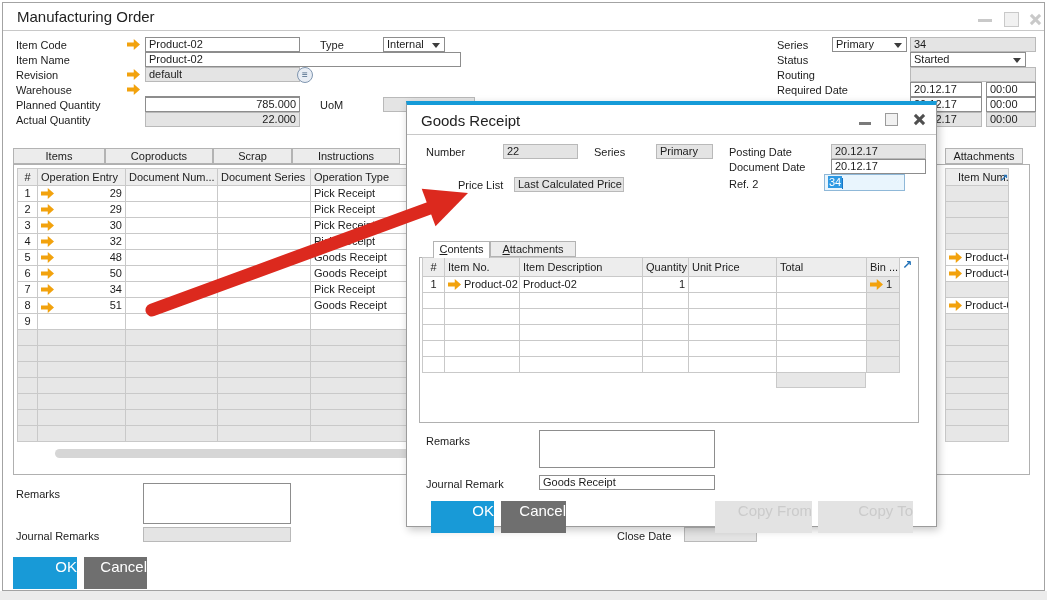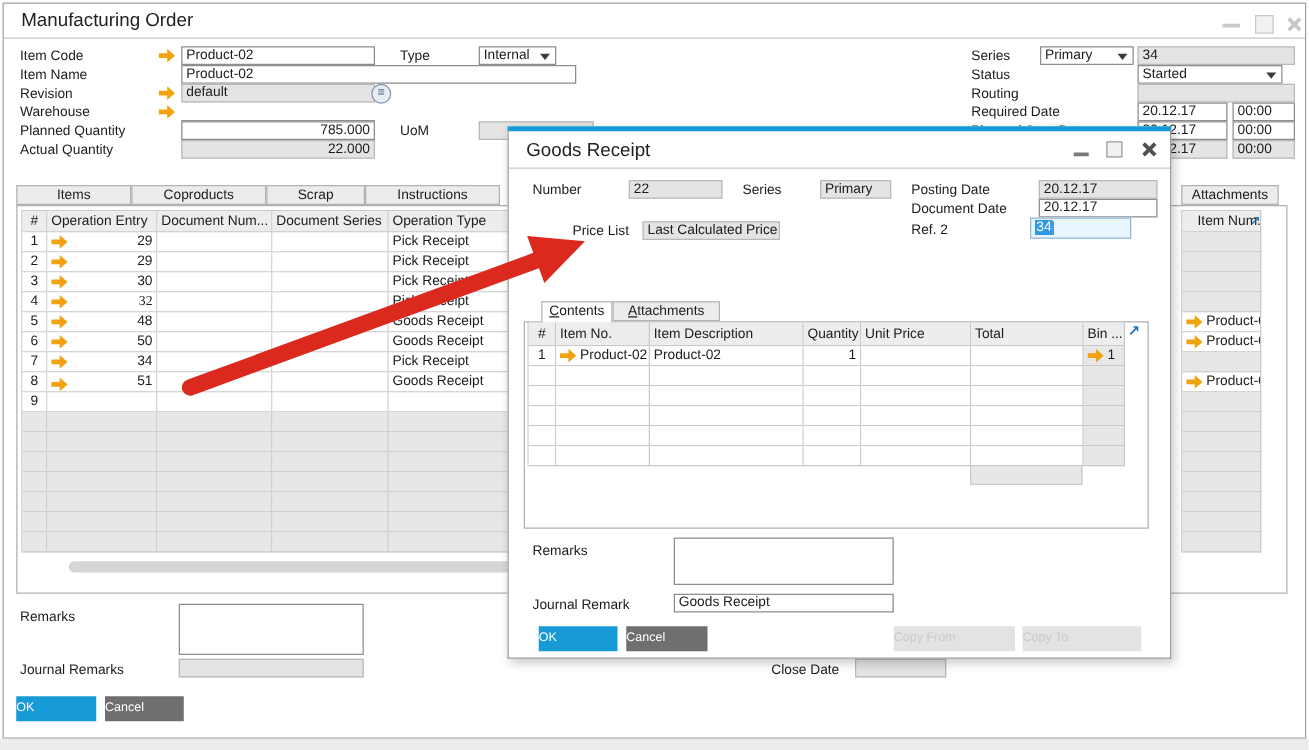--- a/index.html
+++ b/index.html
@@ -26,21 +26,21 @@
   .tab.ul::first-letter{text-decoration:underline;}
   .cbox{position:absolute;box-sizing:border-box;border:1px solid #b0b0b0;background:#fff;}
   .grid{position:absolute;border-left:1px solid #c9c9c9;border-top:1px solid #c9c9c9;}
   .row{display:flex;height:16px;}
   .hrow{display:flex;height:17px;}
   .cell{box-sizing:border-box;flex:none;border-right:1px solid #c9c9c9;border-bottom:1px solid #c9c9c9;
         font-size:11px;line-height:15px;padding:0 3px;white-space:nowrap;overflow:hidden;background:#fff;}
   .cell.e{background:#e7e7e7;}
   .hcell{box-sizing:border-box;flex:none;background:#ededed;border-right:1px solid #c9c9c9;border-bottom:1px solid #c9c9c9;
         font-size:11px;line-height:16px;padding:0 3px;white-space:nowrap;overflow:hidden;}
-  .btn{position:absolute;height:20px;line-height:20px;text-align:left;font-size:10px;color:#fff;}
+  .btn{position:absolute;height:32px;line-height:20px;text-align:right;font-size:15px;color:#fff;}
   .btn.ok{background:#189ad7;}
   .btn.cancel{background:#6f6f6f;}
   .btn.dis{background:#e3e3e3;color:#cbcbcb;}
   .minicon{position:absolute;height:3px;background:currentColor;}
   .maxicon{position:absolute;box-sizing:border-box;border:1px solid currentColor;background:#f1f1f1;}
   .xicon{position:absolute;width:13px;height:13px;}
   .xicon::before,.xicon::after{content:"";position:absolute;left:5px;top:0;width:3px;height:13px;background:currentColor;}
   .xicon::before{transform:rotate(45deg);}
   .xicon::after{transform:rotate(-45deg);}
   .listicon{position:absolute;width:14px;height:14px;border-radius:50%;border:1px solid #8096b0;background:#e8edf4;
@@ -158,21 +158,21 @@
           <span style="margin-left: auto;">30</span>
         </div>
         <div class="cell" style="width: 92px;"></div>
         <div class="cell" style="width: 93px;"></div>
         <div class="cell" style="width: 120px;"><span>Pick Receipt</span></div>
       </div>
       <div class="row">
         <div class="cell" style="width: 20px; text-align: center;"><span>4</span></div>
         <div class="cell" style="width: 88px; display: flex; align-items: center;">
           <span class="linkarrow"></span>
-          <span style="margin-left: auto; font-family: Liberation Serif, serif;">32</span>
+          <span style="margin-left: auto;">32</span>
         </div>
         <div class="cell" style="width: 92px;"></div>
         <div class="cell" style="width: 93px;"></div>
         <div class="cell" style="width: 120px;"><span>Pick Receipt</span></div>
       </div>
       <div class="row">
         <div class="cell" style="width: 20px; text-align: center;"><span>5</span></div>
         <div class="cell" style="width: 88px; display: flex; align-items: center;">
           <span class="linkarrow"></span>
           <span style="margin-left: auto;">48</span>

